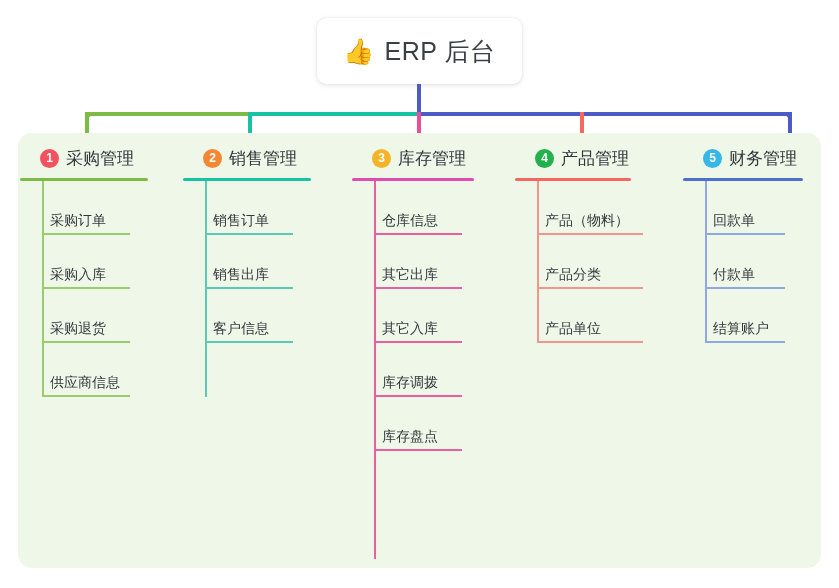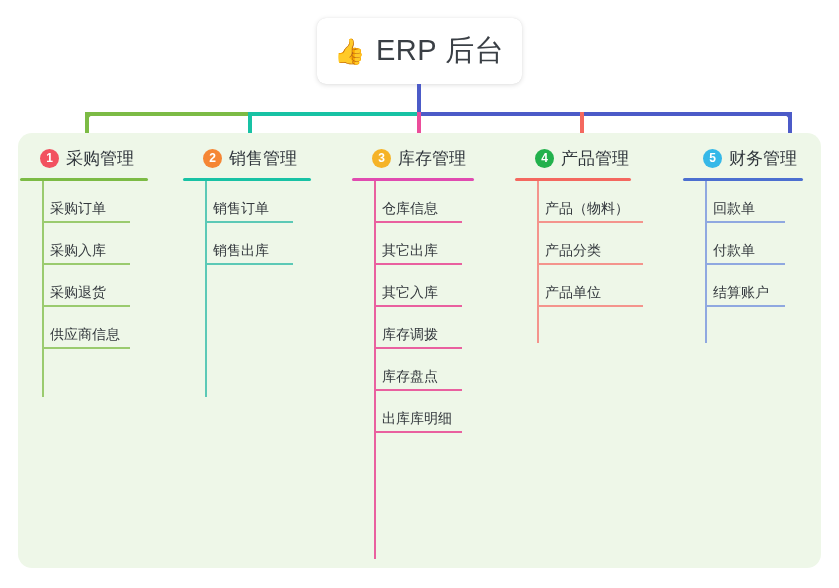--- a/index.html
+++ b/index.html
@@ -32,21 +32,21 @@
     align-items: center;
     justify-content: center;
     gap: 10px;
   }
   .title-emoji {
     font-size: 25px;
     line-height: 1;
     display: inline-block;
   }
   .title-text {
-    font-size: 29px;
+    font-size: 25px;
     color: #3a3f45;
     letter-spacing: 0.5px;
     white-space: nowrap;
   }
 
   
   .stem {
     position: absolute;
     left: 417px;
     top: 84px;
@@ -149,21 +149,21 @@
     top: 0;
   }
 
   .leaf-list {
     position: relative;
     margin-top: 0;
     padding-left: 22px;
   }
   .leaf {
     position: relative;
-    height: 42px;
+    height: 54px;
     display: flex;
     align-items: flex-end;
   }
   .leaf-label {
     font-size: 14px;
     color: #33383d;
     white-space: nowrap;
     padding-bottom: 5px;
     padding-left: 8px;
   }
@@ -240,20 +240,24 @@
       <div class="leaf-list">
         <div class="spine" style="background: rgb(91, 201, 182); left: 22px; height: 216px;"></div>
         <div class="leaf">
           <span class="leaf-label">销售订单</span>
           <div class="leaf-rule" style="background: rgb(91, 201, 182); width: 88px;"></div>
         </div>
         <div class="leaf">
           <span class="leaf-label">销售出库</span>
           <div class="leaf-rule" style="background: rgb(91, 201, 182); width: 88px;"></div>
         </div>
+        <div class="leaf">
+          <span class="leaf-label">客户信息</span>
+          <div class="leaf-rule" style="background: rgb(91, 201, 182); width: 88px;"></div>
+        </div>
       </div>
     </div>
   <div class="column" id="col-3">
       <div class="col-head">
         <span class="badge" style="background: rgb(245, 179, 39);">3</span>
         <span class="col-title">库存管理</span>
       </div>
       <div class="col-rule" style="background: rgb(224, 75, 176); width: 122px;"></div>
       <div class="leaf-list">
         <div class="spine" style="background: rgb(233, 96, 159); left: 22px; height: 378px;"></div>
@@ -270,24 +274,20 @@
           <div class="leaf-rule" style="background: rgb(233, 96, 159); width: 88px;"></div>
         </div>
         <div class="leaf">
           <span class="leaf-label">库存调拨</span>
           <div class="leaf-rule" style="background: rgb(233, 96, 159); width: 88px;"></div>
         </div>
         <div class="leaf">
           <span class="leaf-label">库存盘点</span>
           <div class="leaf-rule" style="background: rgb(233, 96, 159); width: 88px;"></div>
         </div>
-        <div class="leaf">
-          <span class="leaf-label">出库库明细</span>
-          <div class="leaf-rule" style="background: rgb(233, 96, 159); width: 88px;"></div>
-        </div>
       </div>
     </div>
   <div class="column" id="col-4">
       <div class="col-head">
         <span class="badge" style="background: rgb(34, 177, 76);">4</span>
         <span class="col-title">产品管理</span>
       </div>
       <div class="col-rule" style="background: rgb(244, 104, 95); width: 116px;"></div>
       <div class="leaf-list">
         <div class="spine" style="background: rgb(244, 148, 140); left: 22px; height: 162px;"></div>

